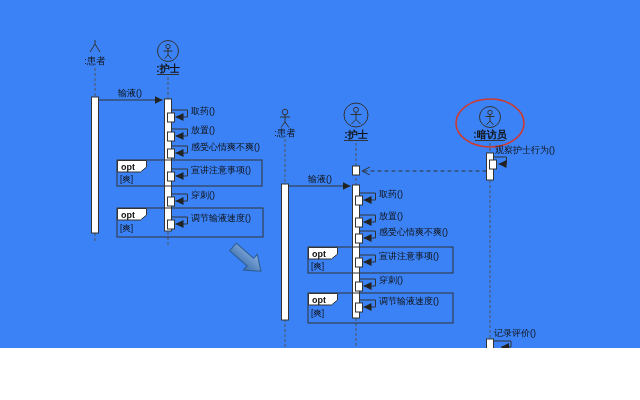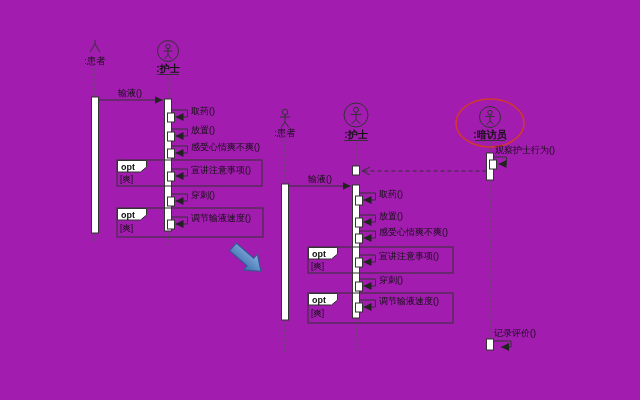--- a/index.html
+++ b/index.html
@@ -1,16 +1,16 @@
 <!DOCTYPE html>
 <html><head>
 <meta charset="utf-8">
 <style>
   html,body{margin:0;padding:0;background:#ffffff;}
-  .stage{position:relative;width:640px;height:400px;background:#a21caf;overflow:hidden;
+  .stage{position:relative;width:640px;height:348px;background:#3b82f6;overflow:hidden;
          font-family:"Liberation Sans",sans-serif;}
   svg text{font-family:"Liberation Sans","DejaVu Sans",sans-serif;fill:#111;}
   .msg-label{font-size:9px;}
   .actor-label{font-size:10px;font-weight:bold;}
   .actor-label-plain{font-size:9.5px;}
   .opt-label{font-size:9px;font-weight:bold;}
   .guard-label{font-size:8.5px;}
   .lifeline{stroke:#555;stroke-width:1;stroke-dasharray:3,2;fill:none;}
   .solid{stroke:#333;stroke-width:1;fill:none;}
   .act{fill:#ffffff;stroke:#333;stroke-width:1;}

